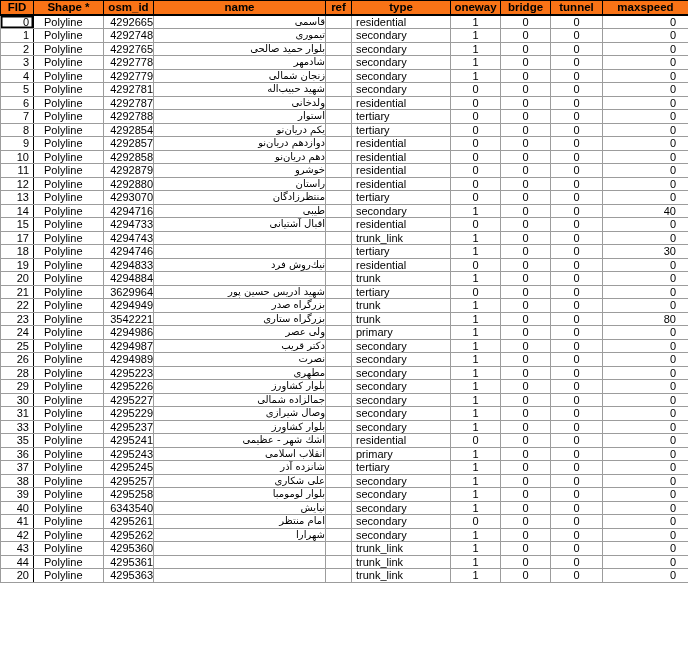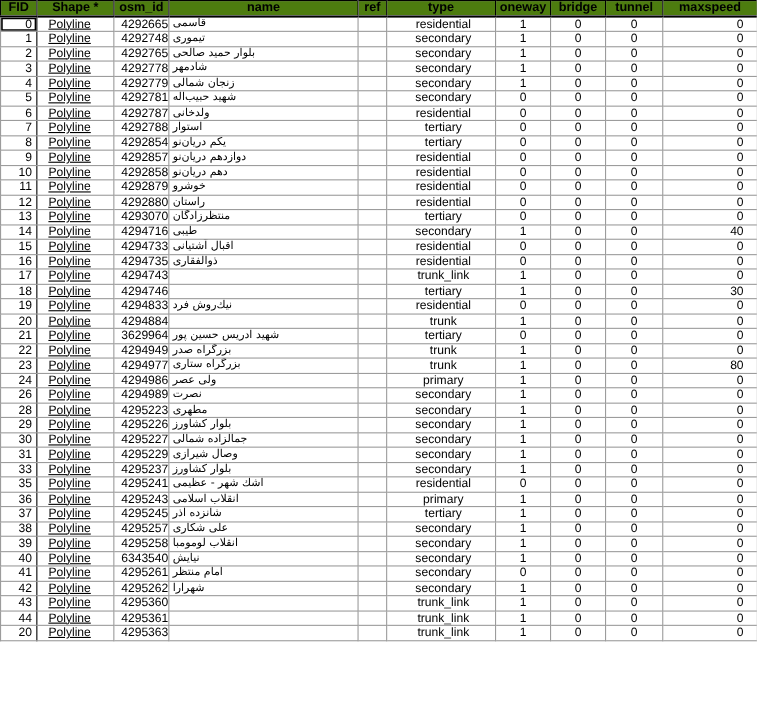--- a/index.html
+++ b/index.html
@@ -26,47 +26,47 @@
     box-sizing: border-box;
     overflow: hidden;
     white-space: nowrap;
     padding: 0;
     height: 12.9px;
     line-height: 12.5px;
     font-size: 11px;
     color: #000;
   }
   thead th {
-    background: #4d7c0f;
+    background: #f97316;
     font-weight: bold;
     text-align: center;
     border-left: 1px solid #000;
     border-right: 1px solid #000;
     border-bottom: 2px solid #000;
     font-size: 11.5px;
   }
   tbody td {
     background: #ffffff;
     border: 1px solid #9c9c9c;
   }
   
   tbody td.col-fid  { border-right: 1px solid #000; }
   td.col-fid   { text-align: right;  padding-right: 4px; }
-  td.col-shape { text-align: left;   padding-left: 10px; text-decoration: underline; }
+  td.col-shape { text-align: left;   padding-left: 10px; }
   td.col-osmid { text-align: right; }
   td.col-name  {
-    text-align: left;
+    text-align: right;
     padding-left: 3px;
     direction: rtl;
     font-family: "DejaVu Sans", sans-serif;
     font-size: 10px;
     margin-top: 25px;
   }
   td.col-ref   { text-align: left; }
-  td.col-type  { text-align: center;  padding-left: 4px; }
+  td.col-type  { text-align: left;  padding-left: 4px; }
   td.col-oneway, td.col-bridge, td.col-tunnel { text-align: center; }
   td.col-maxspeed { text-align: right; padding-right: 12px; }
   
   td.current-record {
     box-shadow: inset 0 0 0 1.5px #000;
   }
 </style>
 </head>
 <body>
 
@@ -285,32 +285,20 @@
           <td class="col-osmid">4294733</td>
           <td class="col-name">اقبال آشتيانى</td>
           <td class="col-ref"></td>
           <td class="col-type">residential</td>
           <td class="col-oneway">0</td>
           <td class="col-bridge">0</td>
           <td class="col-tunnel">0</td>
           <td class="col-maxspeed">0</td>
         </tr>
         <tr>
-          <td class="col-fid">16</td>
-          <td class="col-shape">Polyline</td>
-          <td class="col-osmid">4294735</td>
-          <td class="col-name">ذوالفقارى</td>
-          <td class="col-ref"></td>
-          <td class="col-type">residential</td>
-          <td class="col-oneway">0</td>
-          <td class="col-bridge">0</td>
-          <td class="col-tunnel">0</td>
-          <td class="col-maxspeed">0</td>
-        </tr>
-        <tr>
           <td class="col-fid">17</td>
           <td class="col-shape">Polyline</td>
           <td class="col-osmid">4294743</td>
           <td class="col-name"></td>
           <td class="col-ref"></td>
           <td class="col-type">trunk_link</td>
           <td class="col-oneway">1</td>
           <td class="col-bridge">0</td>
           <td class="col-tunnel">0</td>
           <td class="col-maxspeed">0</td>
@@ -371,21 +359,21 @@
           <td class="col-ref"></td>
           <td class="col-type">trunk</td>
           <td class="col-oneway">1</td>
           <td class="col-bridge">0</td>
           <td class="col-tunnel">0</td>
           <td class="col-maxspeed">0</td>
         </tr>
         <tr>
           <td class="col-fid">23</td>
           <td class="col-shape">Polyline</td>
-          <td class="col-osmid">4294977</td>
+          <td class="col-osmid">3542221</td>
           <td class="col-name">بزرگراه ستارى</td>
           <td class="col-ref"></td>
           <td class="col-type">trunk</td>
           <td class="col-oneway">1</td>
           <td class="col-bridge">0</td>
           <td class="col-tunnel">0</td>
           <td class="col-maxspeed">80</td>
         </tr>
         <tr>
           <td class="col-fid">24</td>
@@ -393,20 +381,32 @@
           <td class="col-osmid">4294986</td>
           <td class="col-name">ولى عصر</td>
           <td class="col-ref"></td>
           <td class="col-type">primary</td>
           <td class="col-oneway">1</td>
           <td class="col-bridge">0</td>
           <td class="col-tunnel">0</td>
           <td class="col-maxspeed">0</td>
         </tr>
         <tr>
+          <td class="col-fid">25</td>
+          <td class="col-shape">Polyline</td>
+          <td class="col-osmid">4294987</td>
+          <td class="col-name">دكتر قريب</td>
+          <td class="col-ref"></td>
+          <td class="col-type">secondary</td>
+          <td class="col-oneway">1</td>
+          <td class="col-bridge">0</td>
+          <td class="col-tunnel">0</td>
+          <td class="col-maxspeed">0</td>
+        </tr>
+        <tr>
           <td class="col-fid">26</td>
           <td class="col-shape">Polyline</td>
           <td class="col-osmid">4294989</td>
           <td class="col-name">نصرت</td>
           <td class="col-ref"></td>
           <td class="col-type">secondary</td>
           <td class="col-oneway">1</td>
           <td class="col-bridge">0</td>
           <td class="col-tunnel">0</td>
           <td class="col-maxspeed">0</td>
@@ -516,21 +516,21 @@
           <td class="col-type">secondary</td>
           <td class="col-oneway">1</td>
           <td class="col-bridge">0</td>
           <td class="col-tunnel">0</td>
           <td class="col-maxspeed">0</td>
         </tr>
         <tr>
           <td class="col-fid">39</td>
           <td class="col-shape">Polyline</td>
           <td class="col-osmid">4295258</td>
-          <td class="col-name">انقلاب لومومبا</td>
+          <td class="col-name">بلوار لومومبا</td>
           <td class="col-ref"></td>
           <td class="col-type">secondary</td>
           <td class="col-oneway">1</td>
           <td class="col-bridge">0</td>
           <td class="col-tunnel">0</td>
           <td class="col-maxspeed">0</td>
         </tr>
         <tr>
           <td class="col-fid">40</td>
           <td class="col-shape">Polyline</td>

